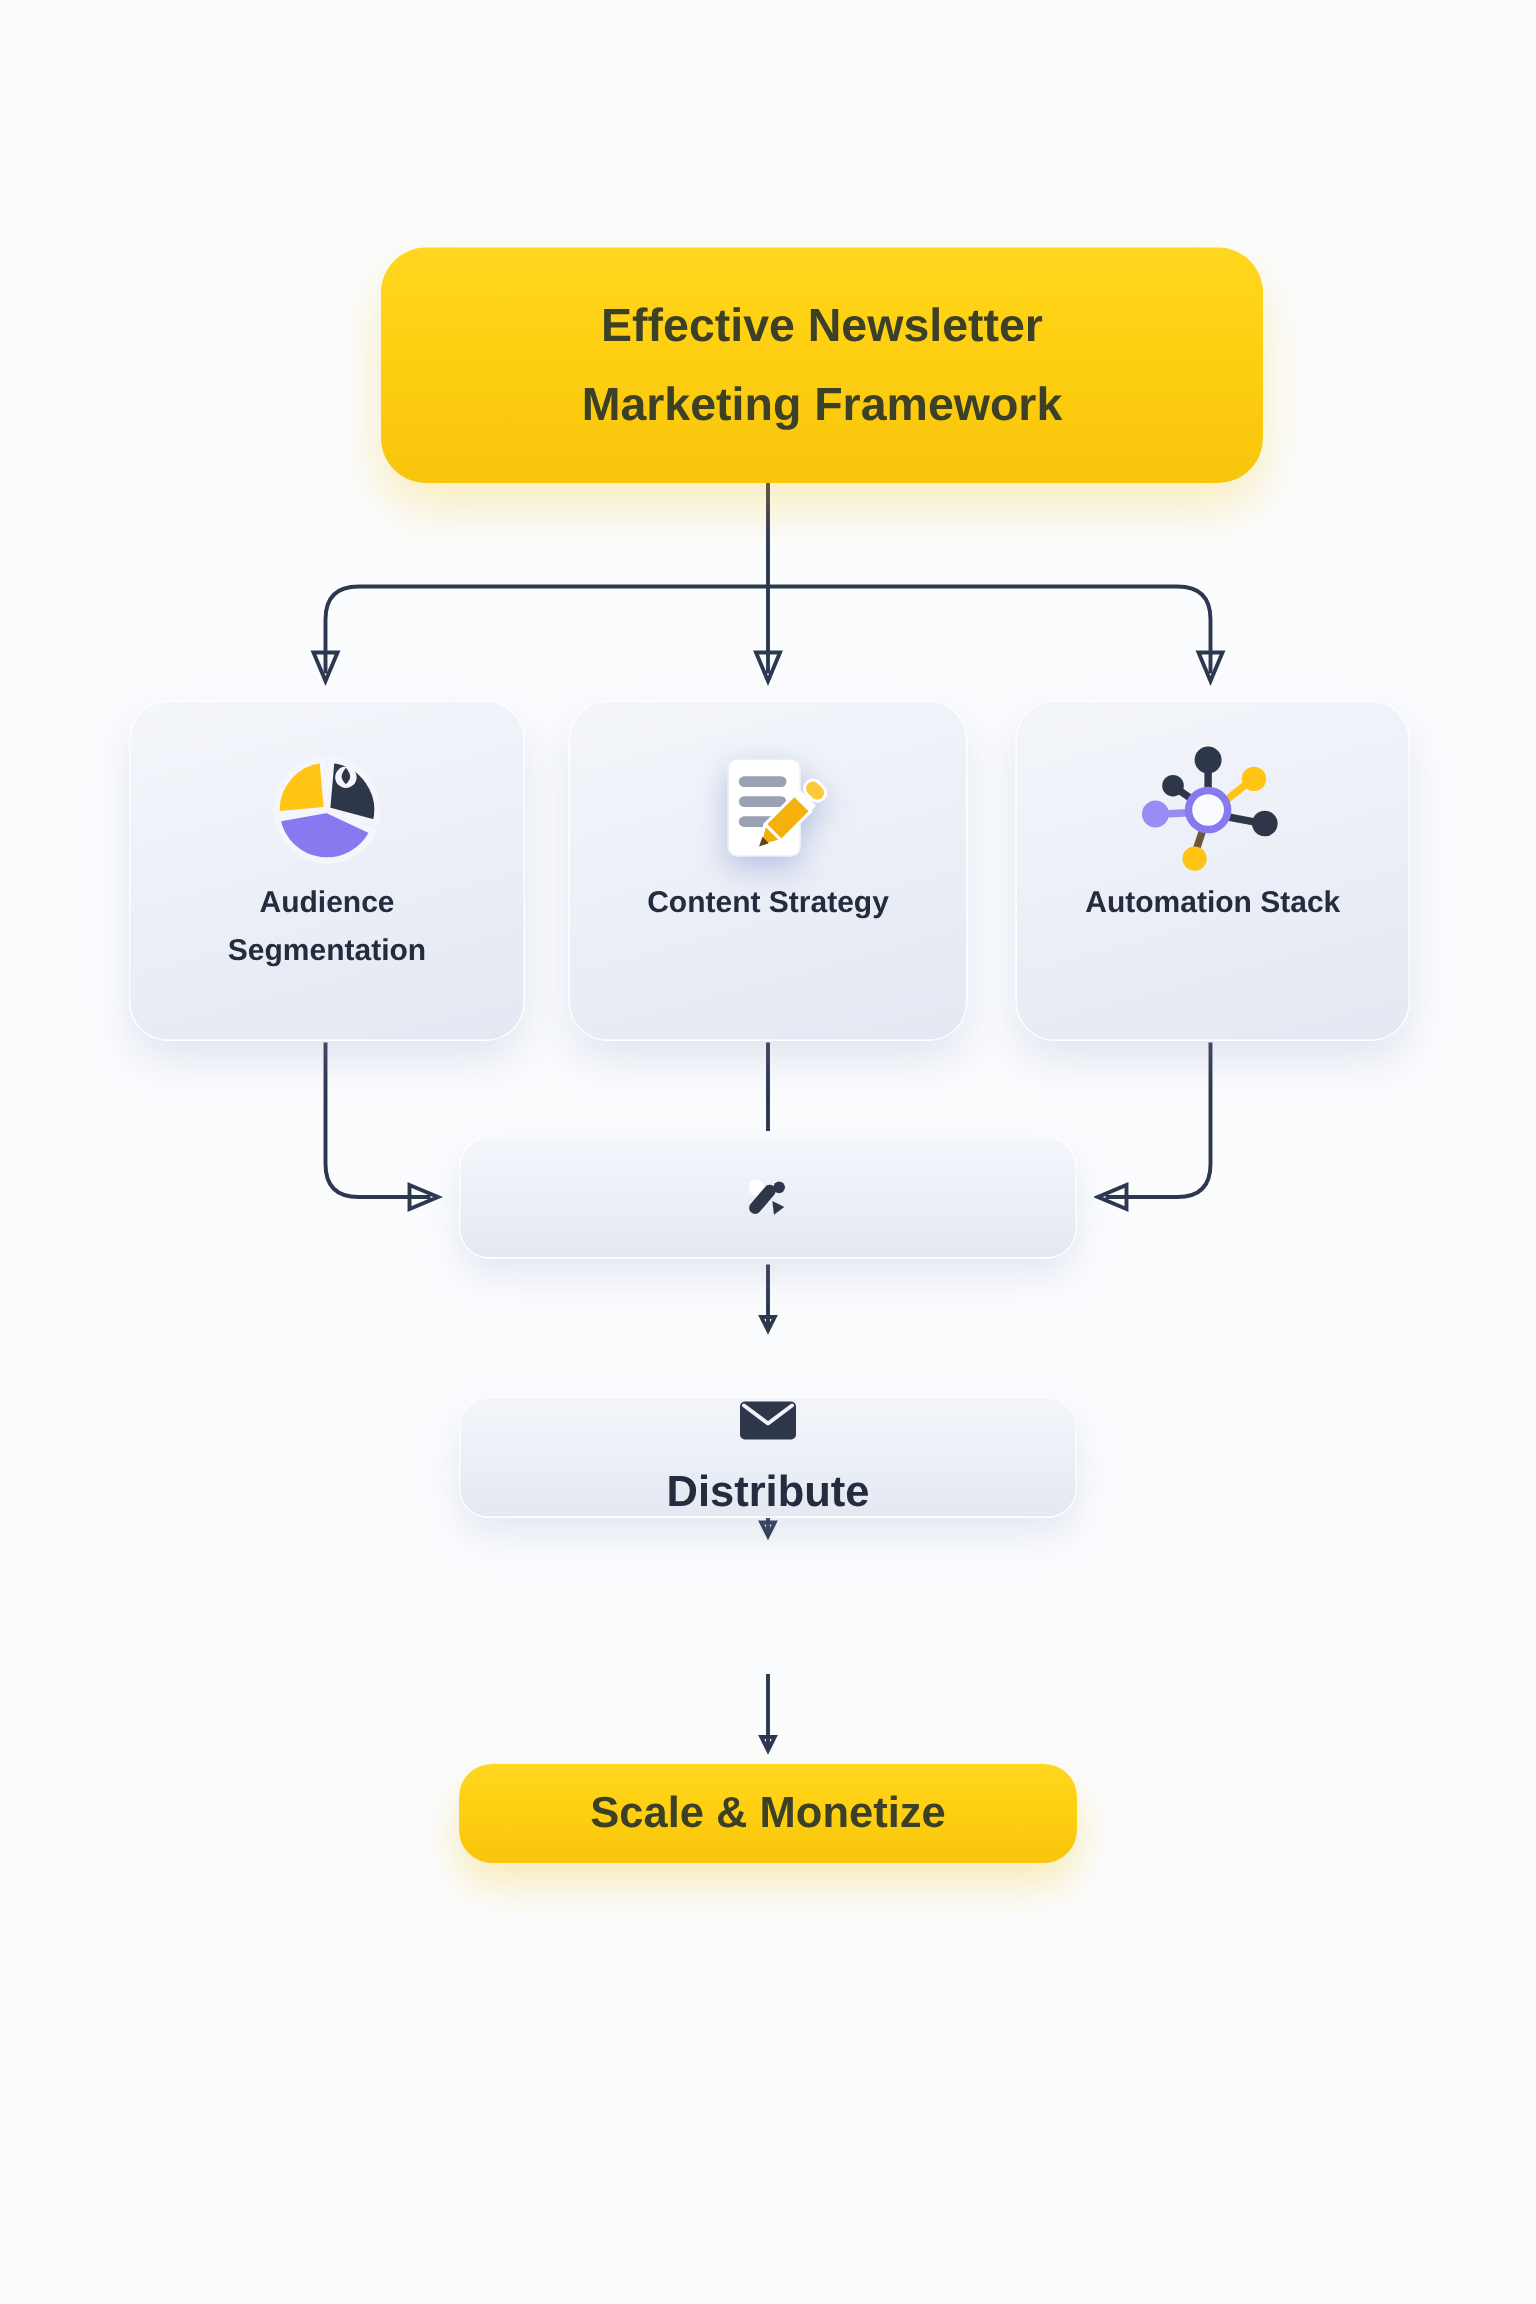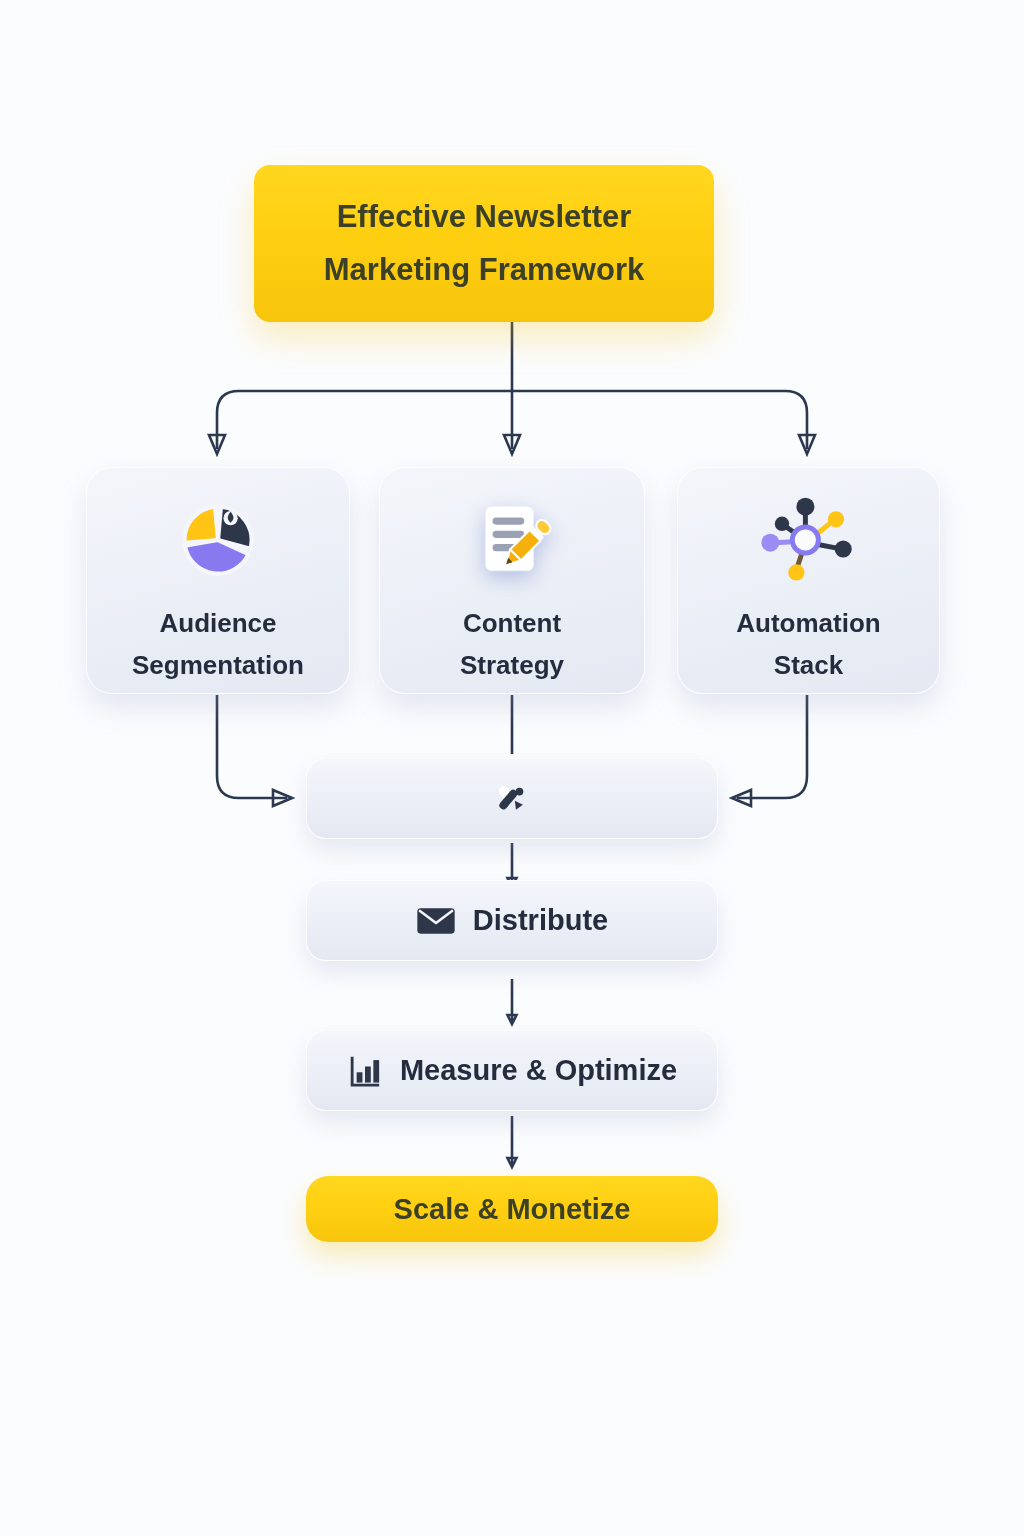--- a/index.html
+++ b/index.html
@@ -21,21 +21,21 @@
   .canvas{
     position:relative;width:1024px;height:1536px;margin:0 auto;
     background:var(--background);overflow:hidden;
   }
   .connectors{position:absolute;left:0;top:0;width:1024px;height:1536px;}
   .connectors path{stroke:var(--arrow);stroke-width:2.6;fill:none;}
 
   .node{position:absolute;display:flex;align-items:center;justify-content:center;text-align:center;}
 
   .title-box{
-    left:254px;top:165px;width:460px;height:157px;border-radius:16px;
+    left:254px;top:165px;width:588px;height:157px;border-radius:30px;
     background:linear-gradient(180deg,#FFD九71F 0%,var(--accent-yellow) 40%,var(--accent-yellow-deep) 100%);
     background:linear-gradient(180deg,#FFD71F 0%,var(--accent-yellow) 40%,var(--accent-yellow-deep) 100%);
     box-shadow:0 16px 34px rgba(244,196,18,.28);
     align-items:center;
   }
   .title-box .title-text{
     max-width:430px;font-size:31px;font-weight:bold;line-height:1.68;color:var(--text-on-yellow);
   }
 
   .stage-box{
@@ -43,33 +43,33 @@
     background:linear-gradient(165deg,var(--node-gray-top) 0%,var(--node-gray-bottom) 100%);
     border:1px solid rgba(255,255,255,.85);
     box-shadow:0 14px 28px rgba(142,156,190,.22);
     flex-direction:column;justify-content:flex-start;padding-top:26px;
   }
   .stage-1{left:86px;width:264px;}
   .stage-2{left:379px;width:266px;}
   .stage-3{left:677px;width:263px;}
   .stage-icon{height:92px;display:flex;align-items:center;justify-content:center;}
   .stage-label{
-    margin-top:16px;max-width:205px;font-size:26px;font-weight:bold;line-height:1.62;color:var(--text-dark);
+    margin-top:0;max-width:205px;font-size:20px;font-weight:bold;line-height:1.62;color:var(--text-dark);
   }
   .doc-icon{filter:drop-shadow(0 7px 10px rgba(116,136,205,.45));}
 
   .pill{
     left:306px;width:412px;height:81px;border-radius:20px;
     background:linear-gradient(180deg,var(--node-gray-top) 0%,var(--node-gray-bottom) 100%);
     border:1px solid rgba(255,255,255,.85);
     box-shadow:0 12px 24px rgba(142,156,190,.2);
     gap:17px;
   }
   .pill-design{top:758px;}
-  .pill-distribute{top:880px;}
+  .pill-distribute{top:931px;flex-direction:column;}
   .pill-measure{top:1030px;}
   .pill-label{font-size:29px;font-weight:bold;color:var(--text-dark);white-space:nowrap;}
   .pill-icon{display:flex;align-items:center;}
 
   .final-box{
     left:306px;top:1176px;width:412px;height:66px;border-radius:22px;
     background:linear-gradient(180deg,#FFD71F 0%,var(--accent-yellow) 45%,var(--accent-yellow-deep) 100%);
     box-shadow:0 14px 28px rgba(244,196,18,.3);
   }
   .final-box .final-text{font-size:29px;font-weight:bold;color:var(--text-on-yellow);white-space:nowrap;}
@@ -176,29 +176,18 @@
   <div class="node pill pill-distribute">
     <span class="pill-icon">
       <svg width="40" height="30" viewBox="0 0 30 22">
         <rect x="1" y="1.5" width="28" height="19" rx="2.5" fill="var(--icon-navy)"></rect>
         <path d="M3,3.5 L15,12.5 L27,3.5" fill="none" stroke="#F2F4F9" stroke-width="2" stroke-linecap="round" stroke-linejoin="round"></path>
       </svg>
     </span>
     <span class="pill-label">Distribute</span>
   </div>
 
-  <div class="node pill pill-measure">
-    <span class="pill-icon">
-      <svg width="36" height="36" viewBox="0 0 28 28">
-        <path d="M4,3 L4,25 L25,25" fill="none" stroke="var(--icon-navy)" stroke-width="2.2"></path>
-        <rect x="7.5" y="15" width="4.5" height="8" fill="var(--icon-navy)"></rect>
-        <rect x="14" y="10.5" width="4.5" height="12.5" fill="var(--icon-navy)"></rect>
-        <rect x="20.5" y="5.5" width="4.5" height="17.5" fill="var(--icon-navy)"></rect>
-      </svg>
-    </span>
-    <span class="pill-label">Measure &amp; Optimize</span>
-  </div>
 
   <div class="node final-box">
     <span class="final-text">Scale &amp; Monetize</span>
   </div>
 
 </div>
 
 </body></html>

